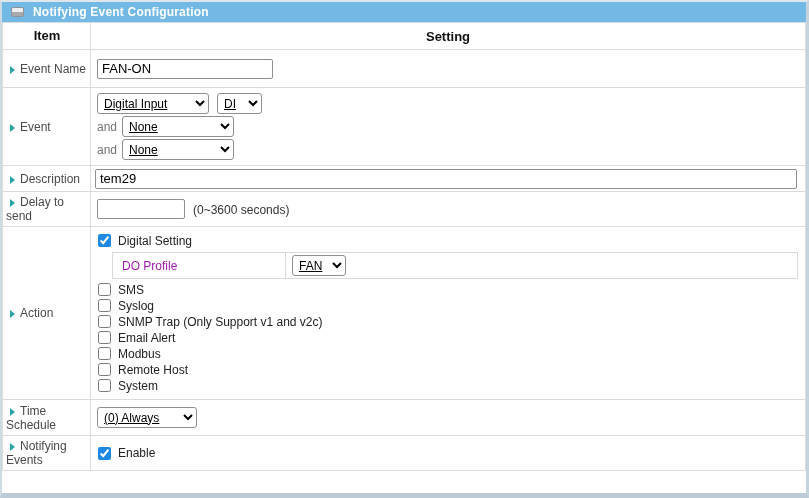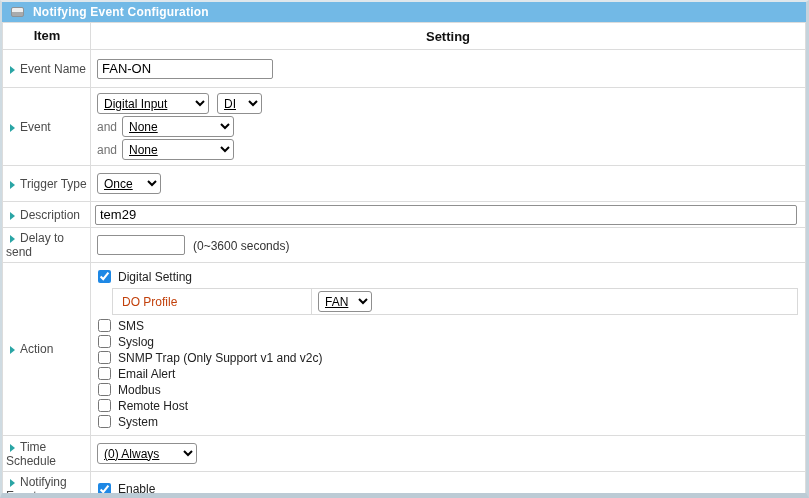--- a/index.html
+++ b/index.html
@@ -57,21 +57,21 @@
 
   .event-line { display:flex; align-items:center; margin:2px 0; }
   .event-line .gap { width:8px; }
   .and-label { font-size:12px; color:#737373; width:21px; margin-right:4px; flex:0 0 auto; }
 
   .cb-row { display:flex; align-items:center; height:15px; font-size:12px; color:#222; margin:1px 0; }
   input[type=checkbox] { width:13px; height:13px; accent-color:#1e88e5; margin:0 7px 0 1px; flex:0 0 auto; }
 
   .sub-table { border-collapse:collapse; margin:3px 0 3px 15px; width:calc(100% - 16px); }
   .sub-table td { border:1px solid #d9d9d9; height:26px; font-size:12px; padding:0 2px; }
-  .sub-table td.profile-label { width:199px; color:#c2410c; padding-left:9px; }
+  .sub-table td.profile-label { width:173px; color:#a21caf; padding-left:9px; }
   .sub-table td.profile-value { padding-left:6px; }
 
   td.action-cell { padding:4px 6px 5px 6px; }
   .row-h38 { height:38px; } .row-h70 { height:70px; } .row-h36 { height:36px; }
   .row-h26 { height:26px; } .row-h30 { height:30px; }
 </style>
 </head>
 <body>
 
 <div class="window">
@@ -114,28 +114,20 @@
           </div>
           <div class="event-line">
             <span class="and-label">and</span>
             <select class="w-none">
               <option>None</option>
             </select>
           </div>
         </td>
       </tr>
 
-      <tr class="row-h36">
-        <td class="item-cell"><span class="bullet"></span><span>Trigger Type</span></td>
-        <td class="setting-cell">
-          <select class="w-once">
-            <option>Once</option>
-          </select>
-        </td>
-      </tr>
 
       <tr class="row-h26">
         <td class="item-cell"><span class="bullet"></span><span>Description</span></td>
         <td class="setting-cell" style="padding:2px 4px;">
           <input type="text" class="input-desc" value="tem29" style="">
         </td>
       </tr>
 
       <tr class="row-h30">
         <td class="item-cell"><span class="bullet"></span><span>Delay to send</span></td>

